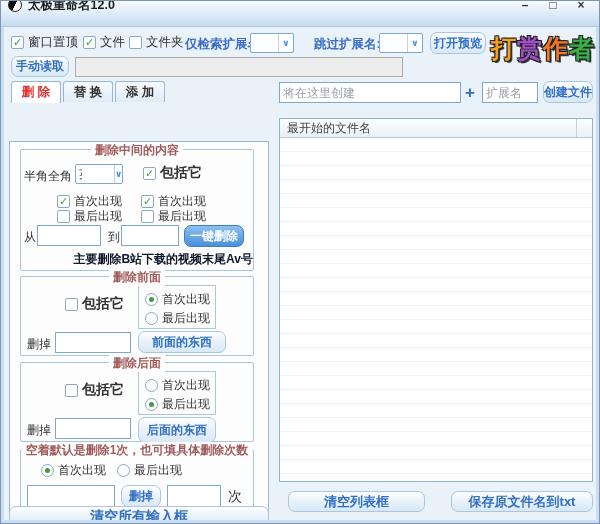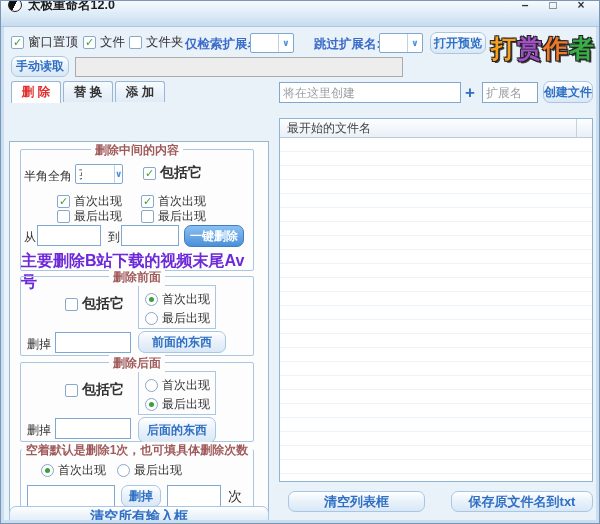--- a/index.html
+++ b/index.html
@@ -59,21 +59,21 @@
          background:linear-gradient(#f7fbfe,#dfebf6); font-weight:bold; font-size:12.5px; color:#333; }
   .tab.active { background:#fff; color:#e03030; height:22px; z-index:5; }
   .left-panel { position:absolute; left:8px; top:100px; width:260px; height:379px;
                 background:#fdfdfe; border:1px solid #9ab6d2;margin-top:40px; }
   .group { position:absolute; border:1px solid #aac6e0; border-radius:2px; }
   .group .gtitle { position:absolute; top:-8px; left:50%; transform:translateX(-50%);
                    background:#fdfdfe; padding:0 4px; color:#a05a5a; font-weight:bold;
                    font-size:12px; white-space:nowrap; z-index:2; }
   .radio-panel { position:absolute; border:1px solid #aac6e0; background:#fdfdfe; }
   .inc-label { font-weight:bold; font-size:14px; color:#333; }
-  .note { position:absolute; left:0; right:0; text-align:left; color:#6d28d9; font-weight:bold; font-size:16px; }
+  .note { position:absolute; left:0; right:0; text-align:right; color:#0f172a; font-weight:bold; font-size:12px; }
 
   
   .plus { position:absolute; left:464px; top:82px; color:#2f6fc4; font-weight:bold; font-size:17px; }
   .list { position:absolute; left:278px; top:117px; width:314px; height:364px;
           background:#fff; border:1px solid #8fb4d4; display:flex; flex-direction:column; }
   .list-header { height:19px; display:flex; align-items:center; flex:none;
                  background:linear-gradient(#fdfeff,#e9f0f6); border-bottom:1px solid #b9cbd9; }
   .list-header .hmain { flex:1; padding-left:7px; color:#444; font-size:12px; }
   .list-header .hend { width:16px; align-self:stretch; border-left:1px solid #c3d2df; }
   .list-body { flex:1; background:repeating-linear-gradient(to bottom,#ffffff 0px,#ffffff 13px,#eef3f8 13px,#eef3f8 14px); }

